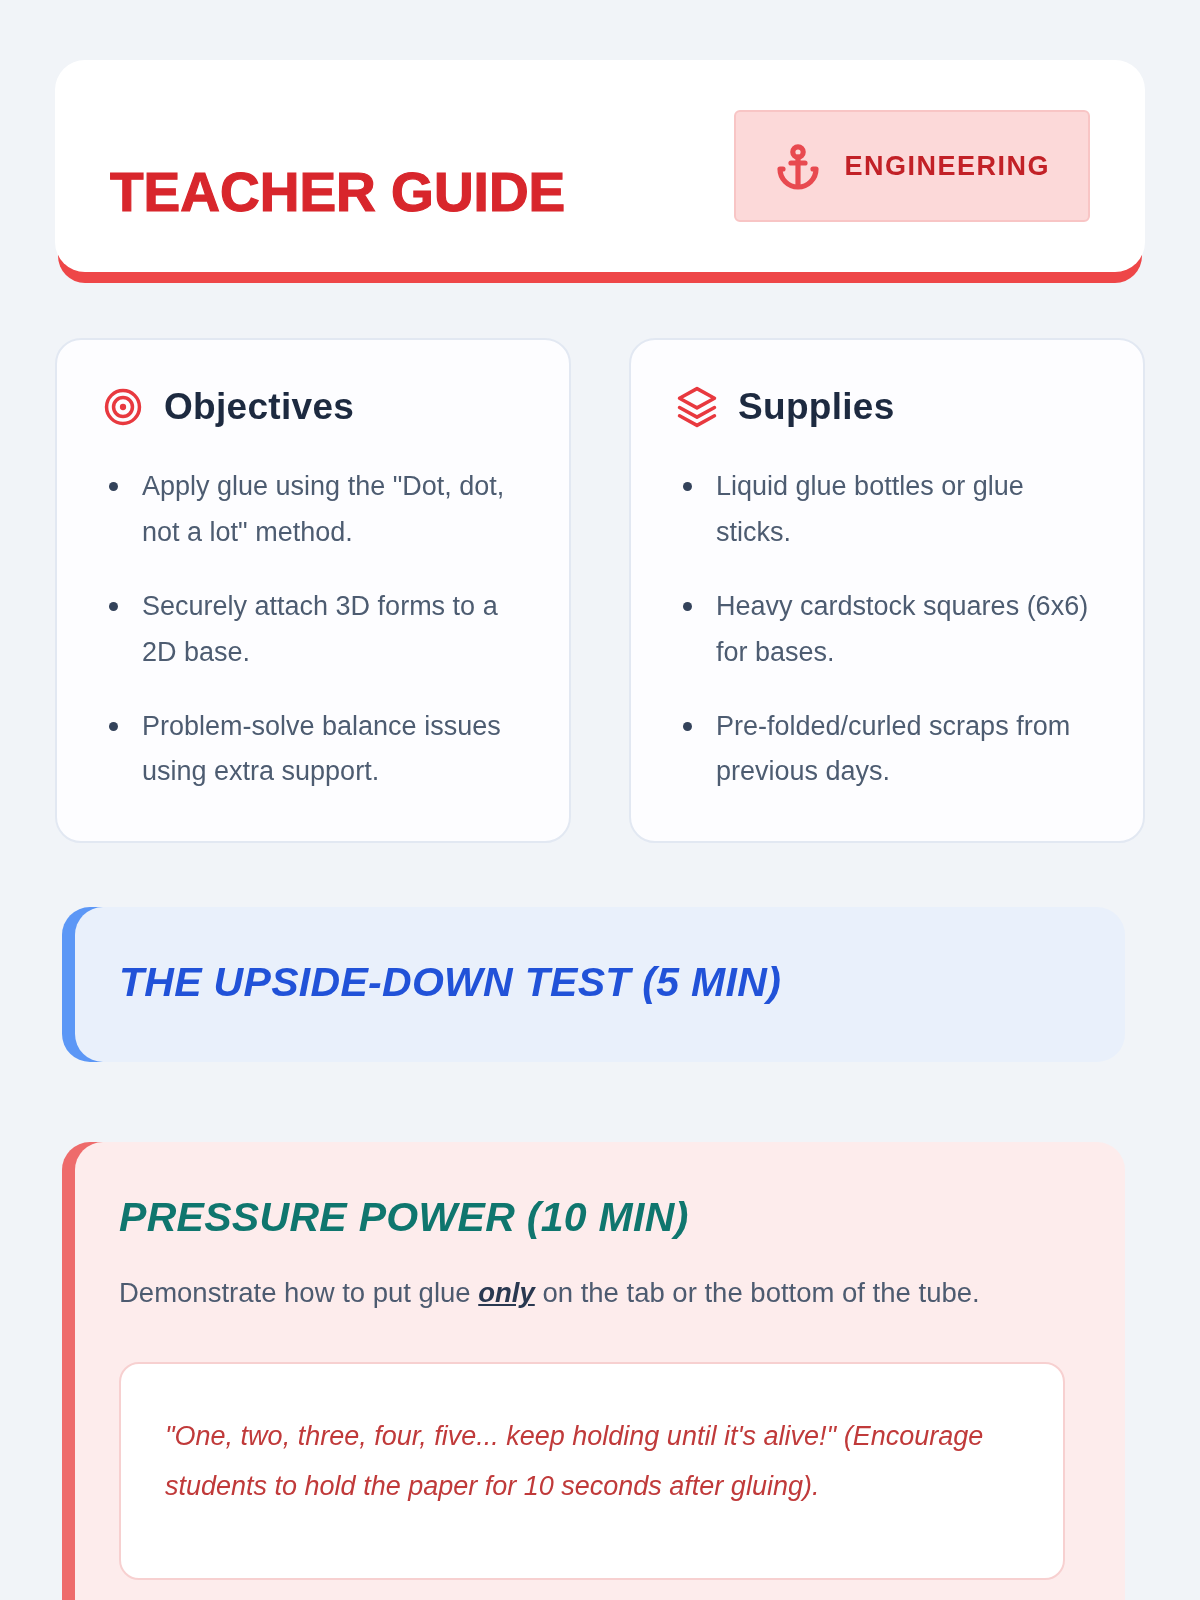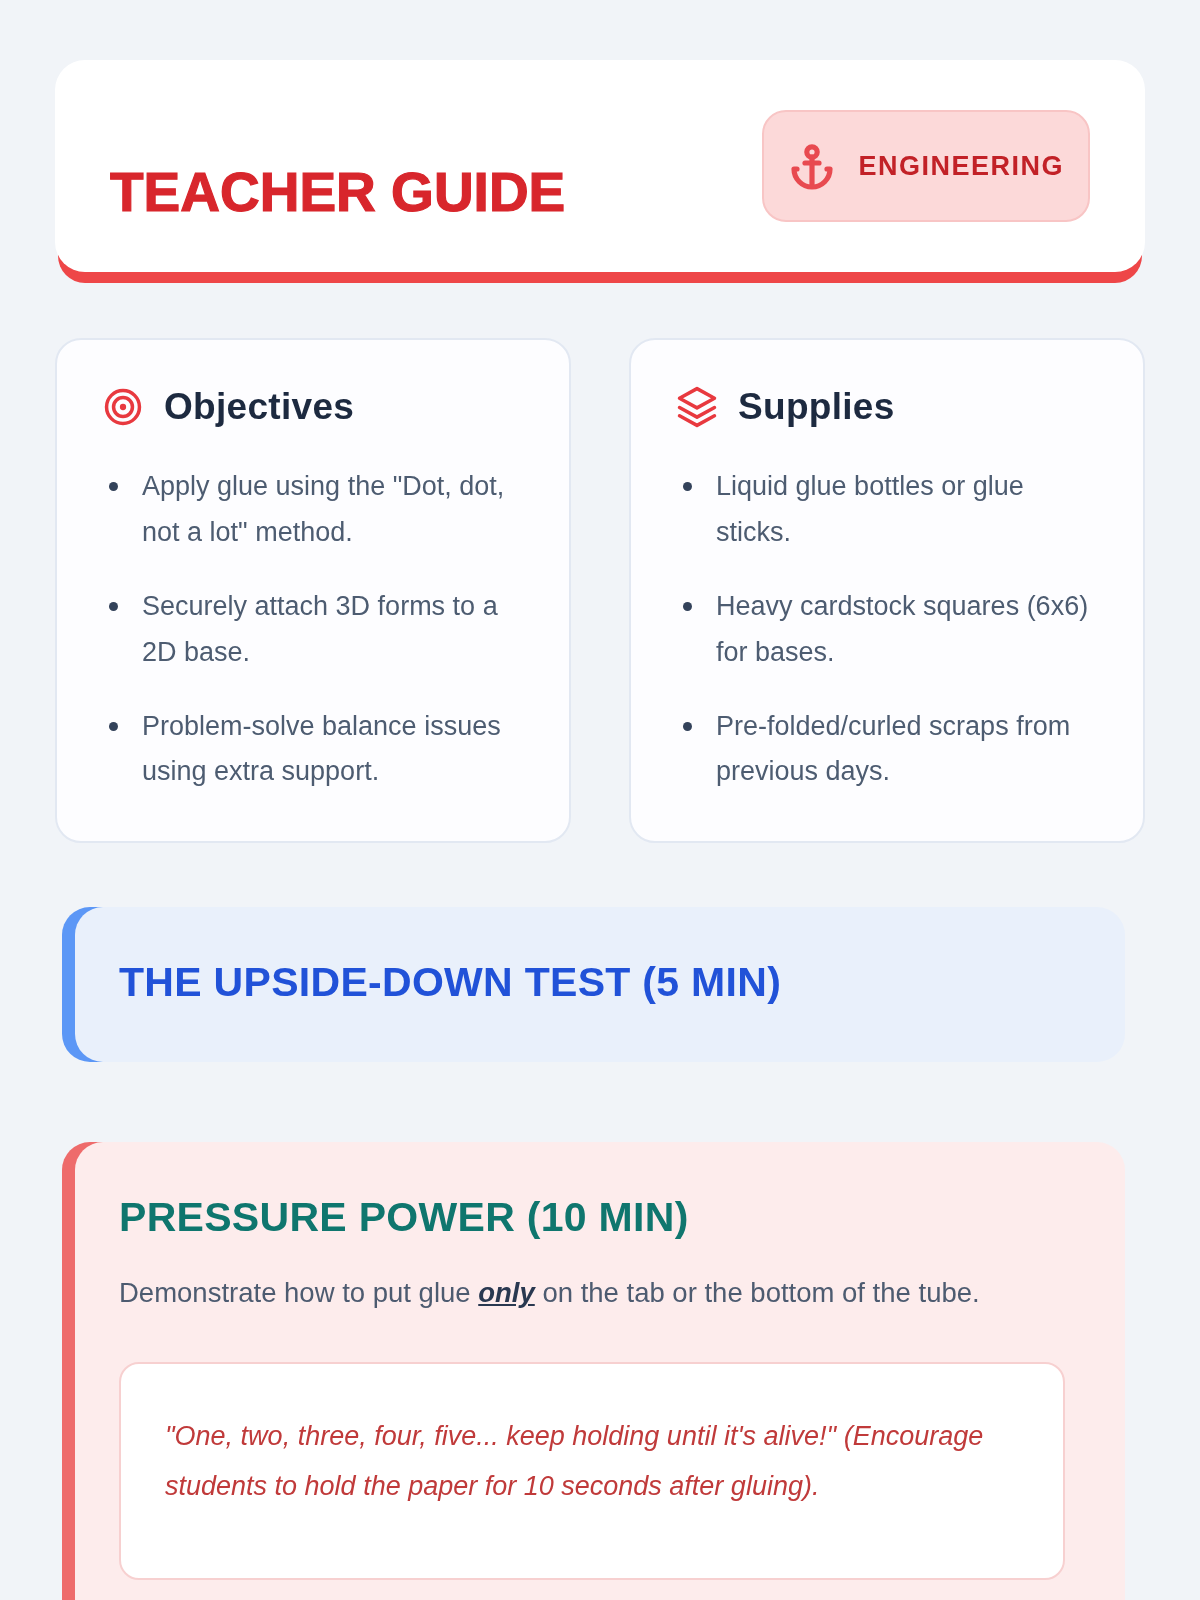--- a/index.html
+++ b/index.html
@@ -37,22 +37,22 @@
     color:#5c6b80;
     letter-spacing:.5px;
     margin-top:8px;
   }
   .badge {
     display:flex;
     align-items:center;
     gap:22px;
     background:#fcd9d9;
     border:2px solid #f8c5c5;
-    border-radius:24px;
-    padding:30px 24px;
+    border-radius:6px;
+    padding:30px 38px;
   }
   .badge-label {
     font-size:27px;
     font-weight:700;
     letter-spacing:1.5px;
     color:#c22127;
   }
 
   
   .cards-row {
@@ -97,20 +97,21 @@
     margin:64px 75px 0;
     border-radius:28px;
     padding:52px 60px 56px 44px;
   }
   .activity.blue  { background:#e9f0fb; box-shadow:-13px 0 0 0 #5c97f6; }
   .activity.red   { background:#fdecec; box-shadow:-13px 0 0 0 #ee6b6b; margin-top:80px; padding-bottom:90px; }
   .activity-title {
     font-size:41px;
     font-weight:800;
     letter-spacing:.3px;
+    font-style:italic;
   }
   .activity.blue .activity-title { color:#2152d8; }
   .activity.red  .activity-title { color:#0f766e; }
   .activity p.body {
     margin-top:28px;
     font-size:27.5px;
     line-height:1.78;
     color:#4d5b70;
   }
   .seg-bold-blue { font-weight:700; color:#2446c0; }

